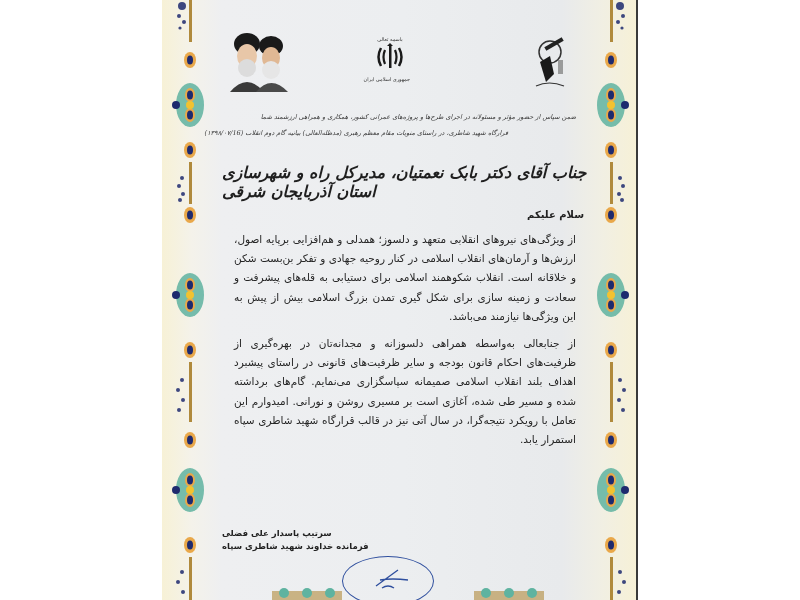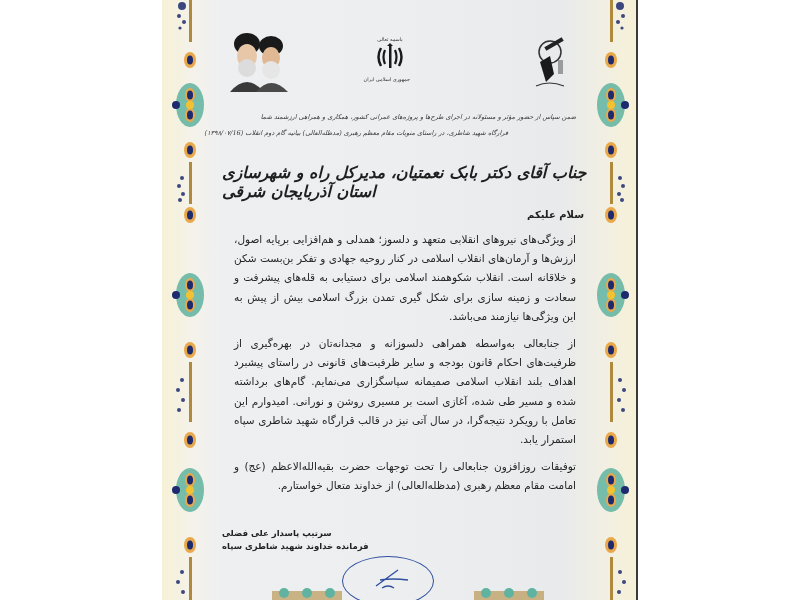--- a/index.html
+++ b/index.html
@@ -248,21 +248,20 @@
   <div class="tiny-line" style="top:113px; right:12px;">ضمن سپاس از حضور مؤثر و مسئولانه در اجرای طرح‌ها و پروژه‌های عمرانی کشور، همکاری و همراهی ارزشمند شما</div>
   <div class="tiny-line" style="top:129px; right:80px;">قرارگاه شهید شاطری، در راستای منویات مقام معظم رهبری (مدظله‌العالی) بیانیه گام دوم انقلاب (۱۳۹۸/۰۷/16)</div>
 
   <div class="heading">جناب آقای دکتر بابک نعمتیان، مدیرکل راه و شهرسازی استان آذربایجان شرقی</div>
 
   <div class="greeting">سلام علیکم</div>
 
   <div class="body-text">
     <p>از ویژگی‌های نیروهای انقلابی متعهد و دلسوز؛ همدلی و هم‌افزایی برپایه اصول، ارزش‌ها و آرمان‌های انقلاب اسلامی در کنار روحیه جهادی و تفکر بن‌بست شکن و خلاقانه است. انقلاب شکوهمند اسلامی برای دستیابی به قله‌های پیشرفت و سعادت و زمینه سازی برای شکل گیری تمدن بزرگ اسلامی بیش از پیش به این ویژگی‌ها نیازمند می‌باشد.</p>
     <p>از جنابعالی به‌واسطه همراهی دلسوزانه و مجدانه‌تان در بهره‌گیری از ظرفیت‌های احکام قانون بودجه و سایر ظرفیت‌های قانونی در راستای پیشبرد اهداف بلند انقلاب اسلامی صمیمانه سپاسگزاری می‌نمایم. گام‌های برداشته شده و مسیر طی شده، آغازی است بر مسیری روشن و نورانی. امیدوارم این تعامل با رویکرد نتیجه‌گرا، در سال آتی نیز در قالب قرارگاه شهید شاطری سپاه استمرار یابد.</p>
-    <p>توفیقات روزافزون جنابعالی را تحت توجهات حضرت بقیه‌الله‌الاعظم (عج) و امامت مقام معظم رهبری (مدظله‌العالی) از خداوند متعال خواستارم.</p>
   </div>
 </div>
 
 <div class="signature-block" style="left:222px; width:220px;">
   <div dir="rtl">سرتیپ پاسدار علی فضلی</div>
   <div dir="rtl">فرمانده خداوند شهید شاطری سپاه</div>
 </div>
 <div class="sig-oval" style="left:342px;"></div>
 <svg class="sig-scribble" style="left:372px;" viewBox="0 0 40 22">
   <path d="M4 18 L26 2 M8 12 Q20 10 36 12 M10 20 Q16 16 22 20" stroke="#2f4f9e" stroke-width="1.3" fill="none"></path>

